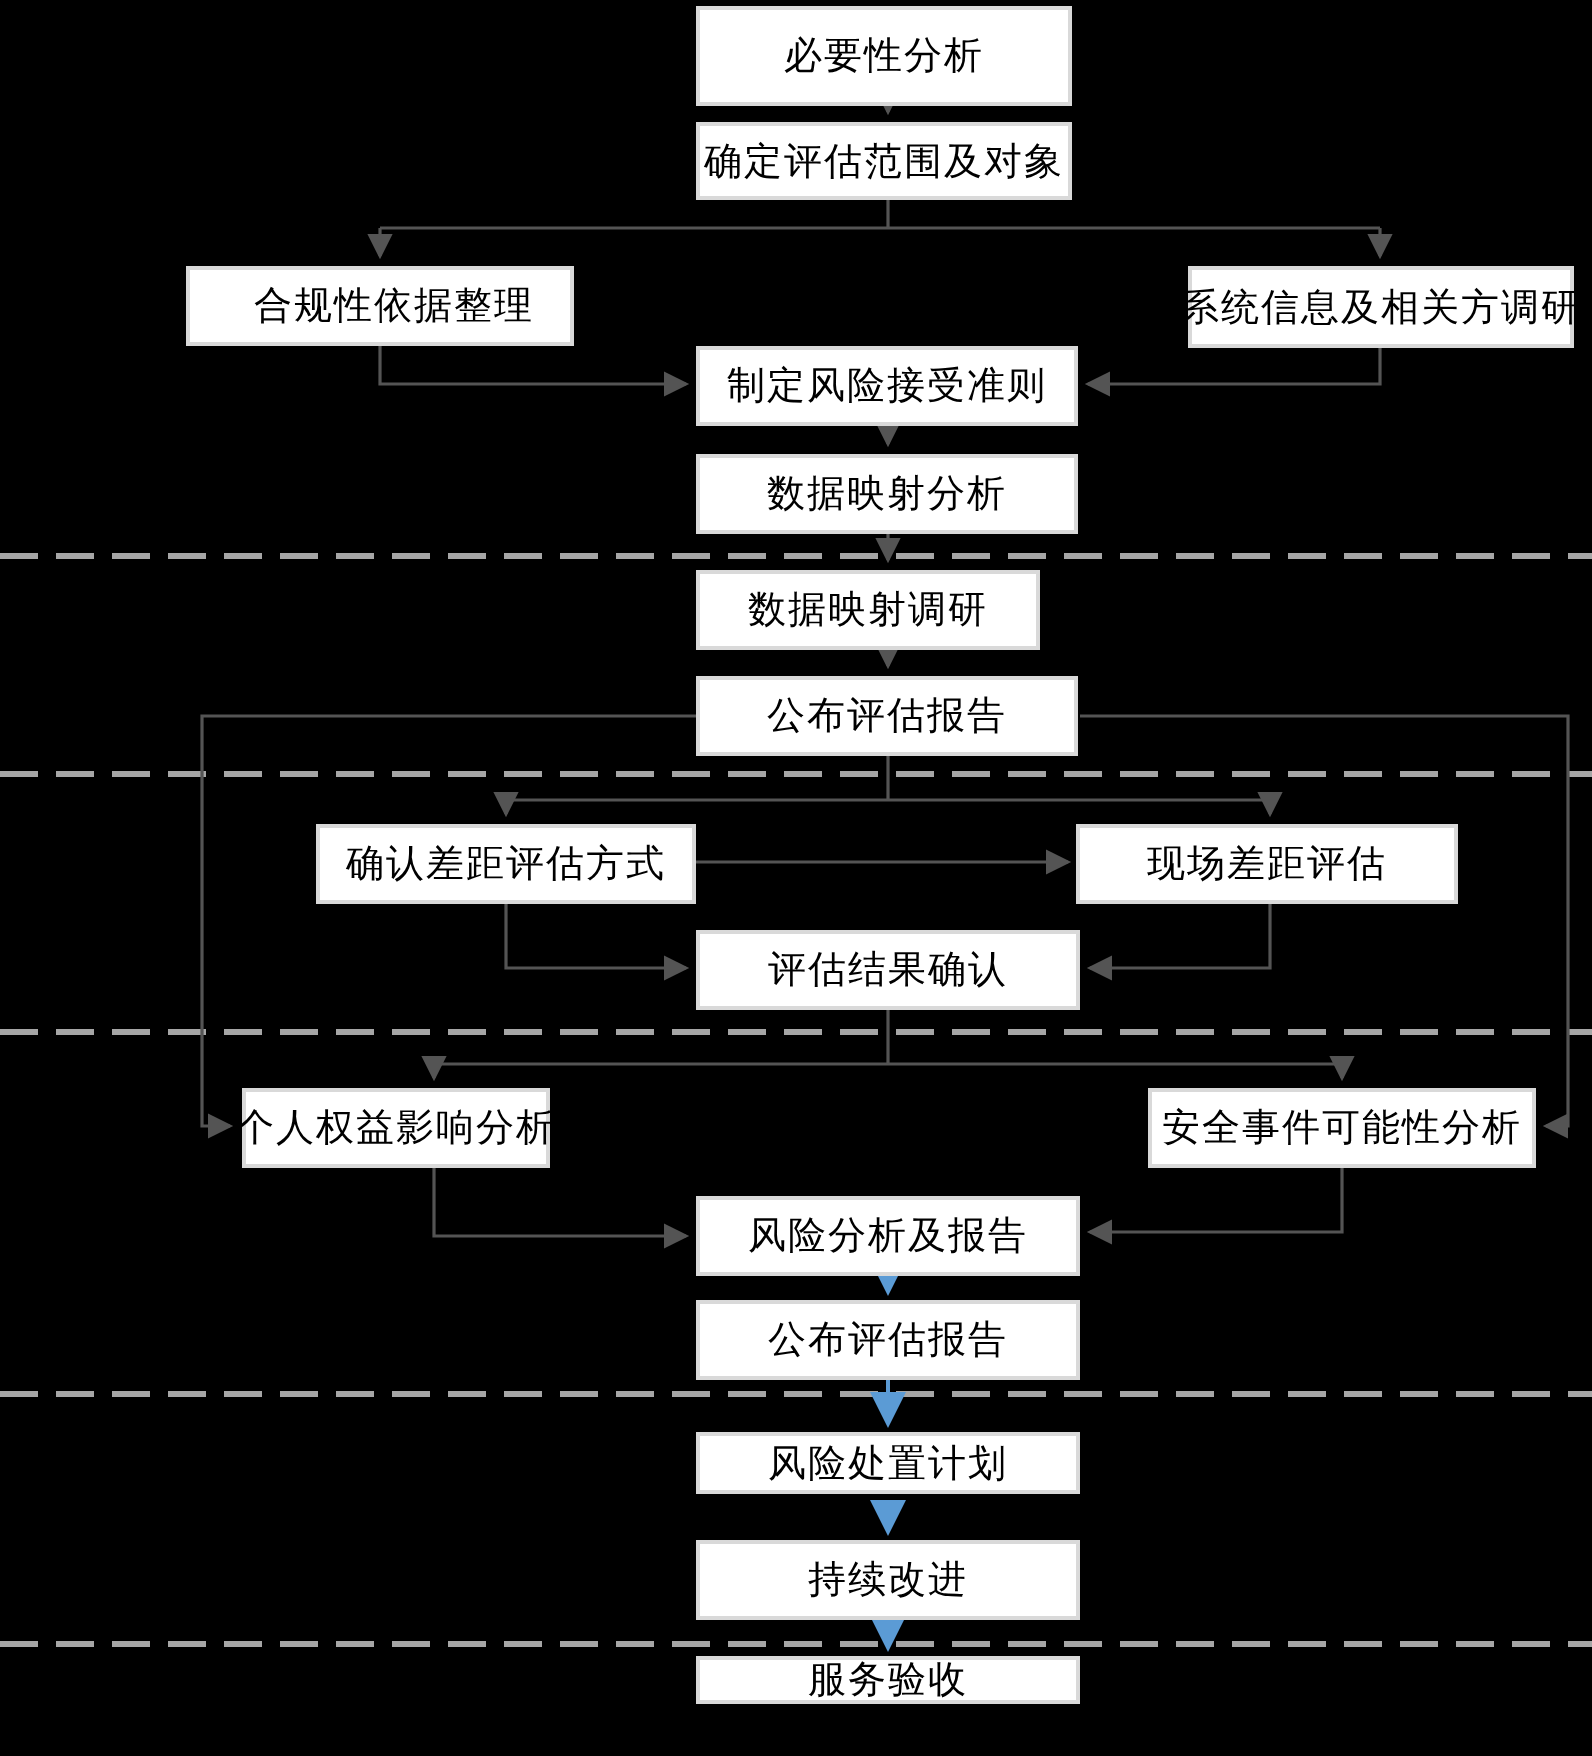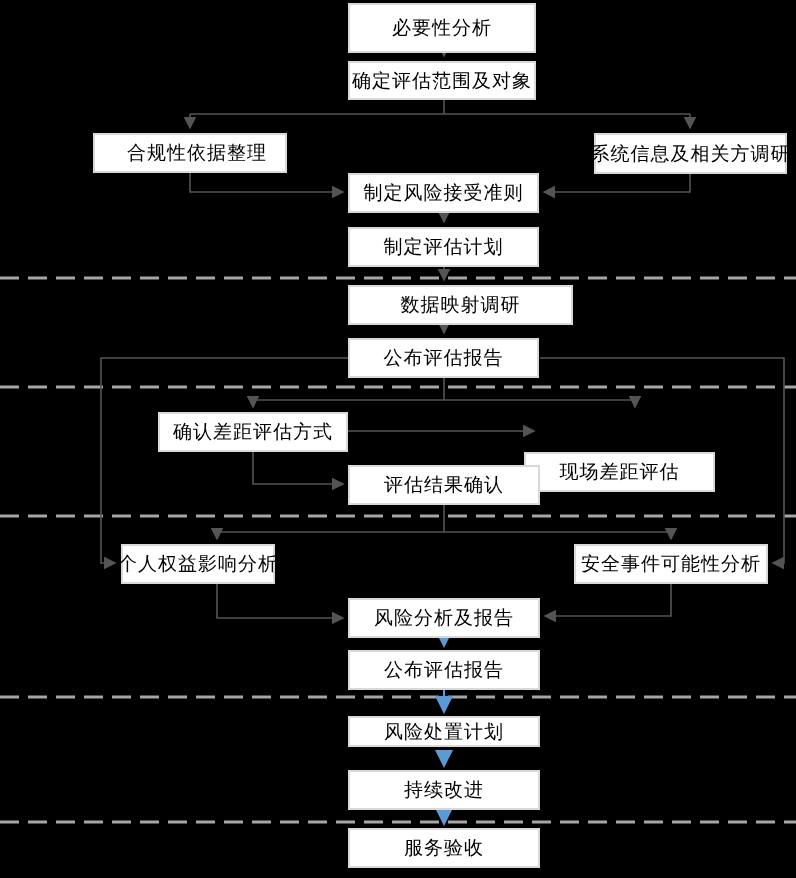--- a/index.html
+++ b/index.html
@@ -95,27 +95,27 @@
       <path d="M444,757 V764" marker-end="url(#arrow-blue)"></path>
       <path d="M444,810 V822" marker-end="url(#arrow-blue)"></path>
     </g>
   </svg>
 
   <div class="node" style="left:348px; top:3px;   width:188px; height:50px;">必要性分析</div>
   <div class="node" style="left:348px; top:61px;  width:188px; height:39px;">确定评估范围及对象</div>
   <div class="node" style="left:93px;  top:133px; width:194px; height:40px;padding-left:14px;">合规性依据整理</div>
   <div class="node" style="left:348px; top:173px; width:191px; height:40px;">制定风险接受准则</div>
   <div class="node" style="left:594px; top:133px; width:193px; height:41px;">系统信息及相关方调研</div>
-  <div class="node" style="left:348px; top:227px; width:191px; height:40px;">制定评估计划</div>
-  <div class="node" style="left:348px; top:285px; width:225px; height:40px;">数据映射调研</div>
+  <div class="node" style="left:348px; top:227px; width:191px; height:40px;">数据映射分析</div>
+  <div class="node" style="left:348px; top:285px; width:172px; height:40px;">数据映射调研</div>
   <div class="node" style="left:348px; top:338px; width:191px; height:40px;">公布评估报告</div>
   <div class="node" style="left:158px; top:412px; width:190px; height:40px;">确认差距评估方式</div>
-  <div class="node" style="left:524px; top:412px; width:191px; height:40px;margin-top:40px;">现场差距评估</div>
+  <div class="node" style="left:538px; top:412px; width:191px; height:40px;">现场差距评估</div>
   <div class="node" style="left:348px; top:465px; width:192px; height:40px;">评估结果确认</div>
   <div class="node" style="left:121px; top:544px; width:154px; height:40px;">个人权益影响分析</div>
   <div class="node" style="left:574px; top:544px; width:194px; height:40px;">安全事件可能性分析</div>
   <div class="node" style="left:348px; top:598px; width:192px; height:40px;">风险分析及报告</div>
   <div class="node" style="left:348px; top:650px; width:192px; height:40px;">公布评估报告</div>
   <div class="node" style="left:348px; top:716px; width:192px; height:31px;">风险处置计划</div>
   <div class="node" style="left:348px; top:770px; width:192px; height:40px;">持续改进</div>
-  <div class="node" style="left:348px; top:828px; width:192px; height:40px;">服务验收</div>
+  <div class="node" style="left:348px; top:828px; width:192px; height:24px;">服务验收</div>
 
 </div>
 
 </body></html>

